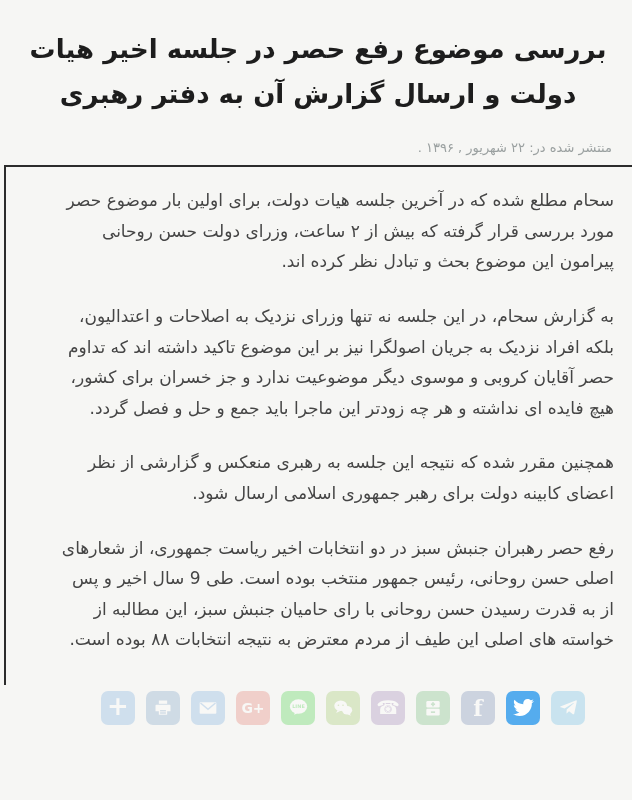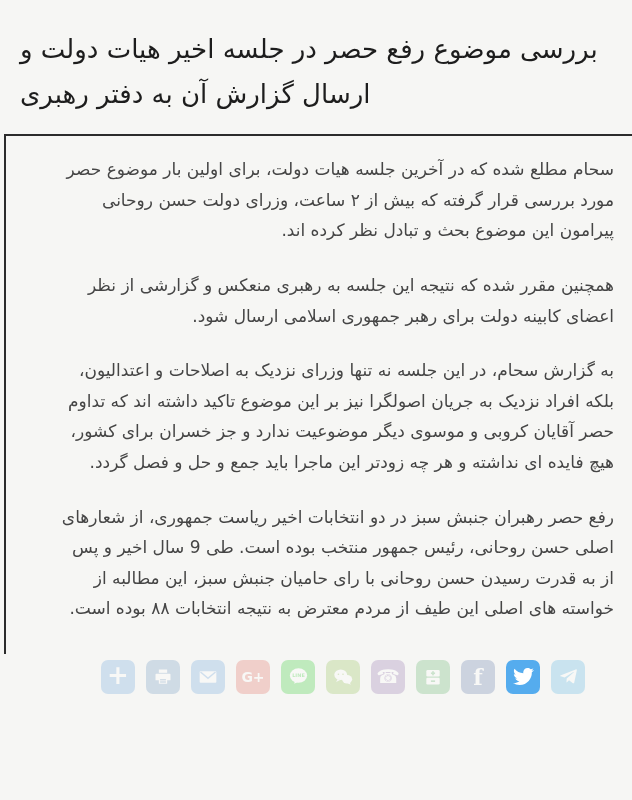--- a/index.html
+++ b/index.html
@@ -13,24 +13,24 @@
   }
   .page {
     width: 632px;
     height: 800px;
     position: relative;
     direction: rtl;
   }
   .title {
     padding: 10px 16px 0 20px;
     font-size: 26px;
-    font-weight: normal;
+    font-weight: bold;
     color: #1d1d1d;
     line-height: 1.72;
-    text-align: left;
+    text-align: center;
   }
   .pub-date {
     padding: 6px 20px 10px 20px;
     font-size: 13px;
     color: #9aa0a0;
     text-align: right;
   }
   .content-box {
     border-top: 2px solid #2c2c2c;
     border-left: 2px solid #2c2c2c;
@@ -75,25 +75,26 @@
   .glyph-fb    { font-size: 22px; line-height: 1; font-family: "DejaVu Serif", serif; }
   .glyph-phone { font-size: 19px; line-height: 1; }
 </style>
 </head>
 <body>
 
 <div class="page">
 
   <h1 class="title">بررسی موضوع رفع حصر در جلسه اخیر هیات دولت و ارسال گزارش آن به دفتر رهبری</h1>
 
+  <div class="pub-date">منتشر شده در: ۲۲ شهریور , ۱۳۹۶ .</div>
 
   <div class="content-box">
     <p>سحام مطلع شده که در آخرین جلسه هیات دولت، برای اولین بار موضوع حصر مورد بررسی قرار گرفته که بیش از ۲ ساعت، وزرای دولت حسن روحانی پیرامون این موضوع بحث و تبادل نظر کرده اند.</p>
+    <p>به گزارش سحام، در این جلسه نه تنها وزرای نزدیک به اصلاحات و اعتدالیون، بلکه افراد نزدیک به جریان اصولگرا نیز بر این موضوع تاکید داشته اند که تداوم حصر آقایان کروبی و موسوی دیگر موضوعیت ندارد و جز خسران برای کشور، هیچ فایده ای نداشته و هر چه زودتر این ماجرا باید جمع و حل و فصل گردد.</p>
     <p>همچنین مقرر شده که نتیجه این جلسه به رهبری منعکس و گزارشی از نظر اعضای کابینه دولت برای رهبر جمهوری اسلامی ارسال شود.</p>
-    <p>به گزارش سحام، در این جلسه نه تنها وزرای نزدیک به اصلاحات و اعتدالیون، بلکه افراد نزدیک به جریان اصولگرا نیز بر این موضوع تاکید داشته اند که تداوم حصر آقایان کروبی و موسوی دیگر موضوعیت ندارد و جز خسران برای کشور، هیچ فایده ای نداشته و هر چه زودتر این ماجرا باید جمع و حل و فصل گردد.</p>
     <p>رفع حصر رهبران جنبش سبز در دو انتخابات اخیر ریاست جمهوری، از شعارهای اصلی حسن روحانی، رئیس جمهور منتخب بوده است. طی 9 سال اخیر و پس از به قدرت رسیدن حسن روحانی با رای حامیان جنبش سبز، این مطالبه از خواسته های اصلی این طیف از مردم معترض به نتیجه انتخابات ۸۸ بوده است.</p>
   </div>
 
   <div class="share-bar">
 
     <div class="share-btn" title="addtoany" style="--btn-color: #4a90d9;">
       <span class="glyph-plus">+</span>
     </div>
 
     <div class="share-btn" title="print" style="--btn-color: #4a7db3;">

